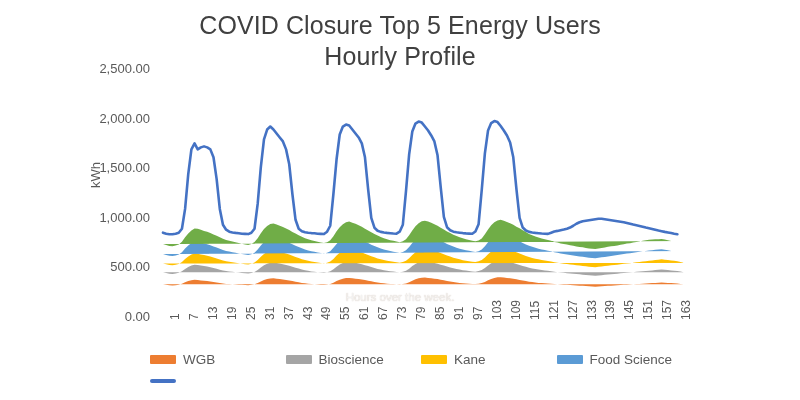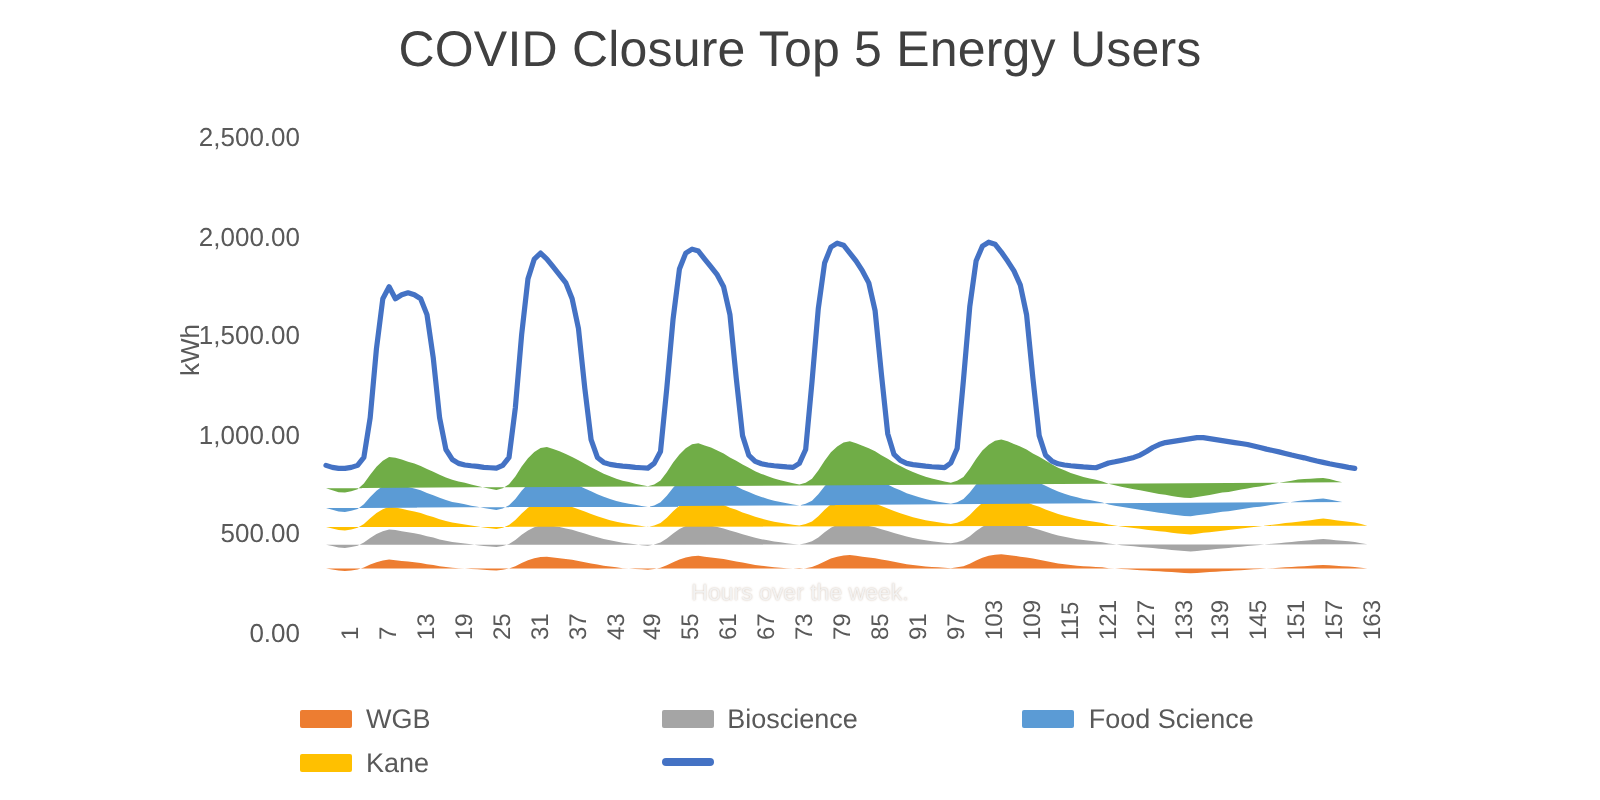--- a/index.html
+++ b/index.html
@@ -57,39 +57,40 @@
     white-space:nowrap;
     left:400px;top:291px;
     transform:translateX(-50%);
     text-shadow:0 0 1px rgba(120,60,10,.35);
   }
 
   .legend{
     position:absolute;left:150px;top:348px;
     width:530px;
     display:grid;
-    grid-template-columns:repeat(3,1fr);
+    grid-template-columns:repeat(4,1fr);
     grid-auto-rows:22px;
     align-items:center;
     column-gap:12px;
   }
   .legend-item{display:flex;align-items:center;gap:7px;}
   .legend-swatch{
     width:26px;height:9px;border-radius:1px;flex:0 0 auto;
   }
   .legend-swatch.line-style{height:4px;border-radius:2px;}
   .legend-label{font-size:13.5px;color:#595959;white-space:nowrap;}
 </style>
 </head>
 <body>
 
 <div id="chart-root">
 
   <div class="chart-title">
     <span class="line">COVID Closure Top 5 Energy Users</span>
+    <span class="line">Hourly Profile</span>
   </div>
 
   <div class="plot-wrap">
     <div class="ytick-col" id="ytick-col">
         <div class="ytick" style="top: 309px; padding-right: 8px;">0.00</div>
         <div class="ytick" style="top: 259.4px; padding-right: 8px;">500.00</div>
         <div class="ytick" style="top: 209.8px; padding-right: 8px;">1,000.00</div>
         <div class="ytick" style="top: 160.2px; padding-right: 8px;">1,500.00</div>
         <div class="ytick" style="top: 110.6px; padding-right: 8px;">2,000.00</div>
         <div class="ytick" style="top: 61px; padding-right: 8px;">2,500.00</div>
@@ -140,25 +141,25 @@
   <div class="legend" id="legend">
       <div class="legend-item">
         <span class="legend-swatch" style="background: rgb(237, 125, 49);"></span>
         <span class="legend-label">WGB</span>
       </div>
       <div class="legend-item">
         <span class="legend-swatch" style="background: rgb(165, 165, 165);"></span>
         <span class="legend-label">Bioscience</span>
       </div>
       <div class="legend-item">
+        <span class="legend-swatch" style="background: rgb(255, 192, 0);"></span>
+        <span class="legend-label">Kane</span>
+      </div>
+      <div class="legend-item">
         <span class="legend-swatch" style="background: rgb(91, 155, 213);"></span>
         <span class="legend-label">Food Science</span>
-      </div>
-      <div class="legend-item">
-        <span class="legend-swatch" style="background: rgb(255, 192, 0);"></span>
-        <span class="legend-label">Kane</span>
       </div>
       <div class="legend-item">
         <span class="legend-swatch line-style" style="background: rgb(68, 114, 196);"></span>
       </div>
     </div>
 
 </div>
 
 </body></html>

